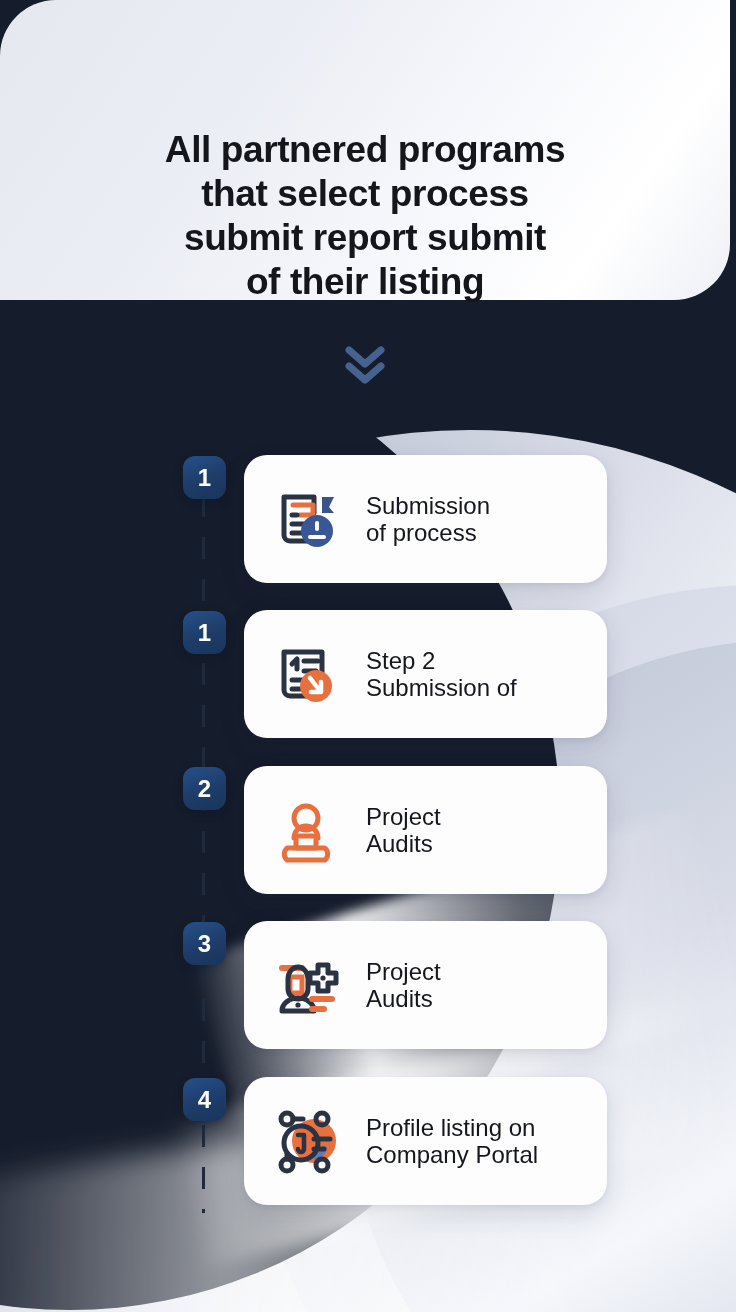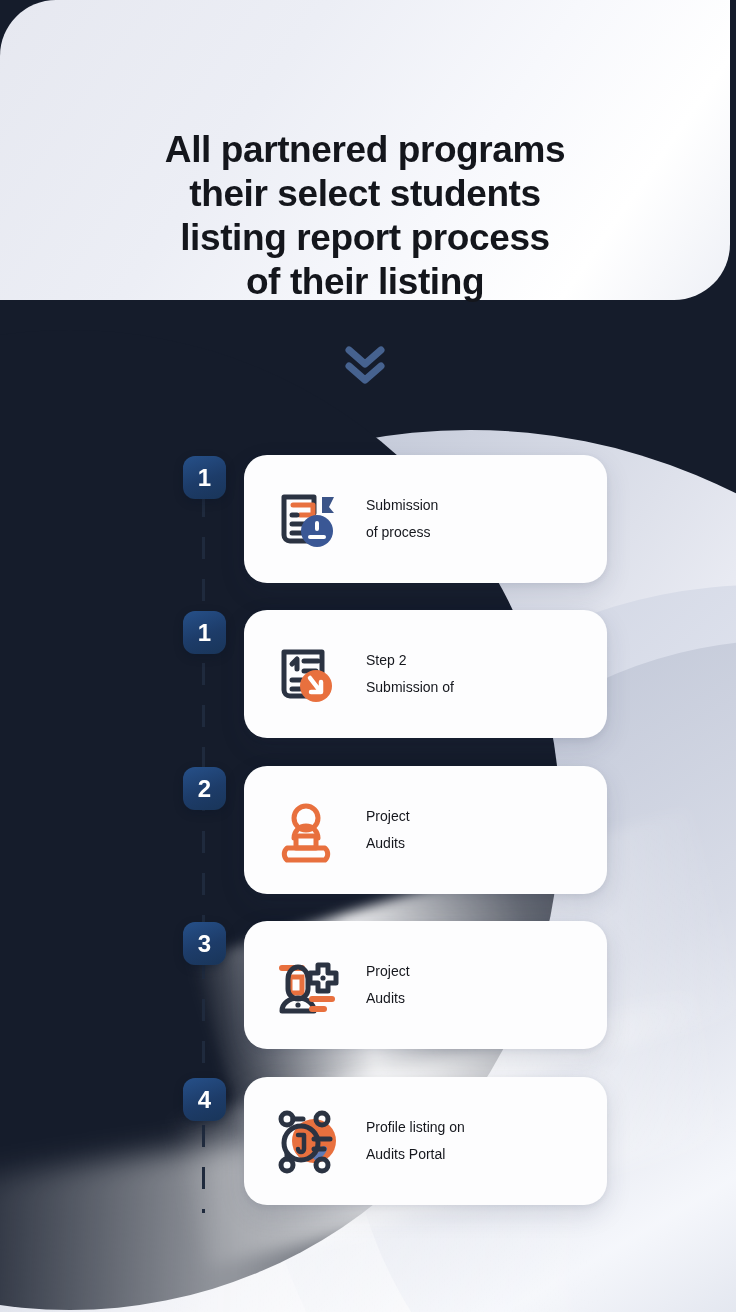--- a/index.html
+++ b/index.html
@@ -149,21 +149,21 @@
   }
 
   .card-icon {
     width:72px; height:72px;
     flex:0 0 72px;
     display:flex; align-items:center; justify-content:center;
   }
 
   .card-text {
     margin-left:24px;
-    font-size:14px;
+    font-size:24px;
     line-height:27px;
     color:#15171d;
     font-weight:400;
   }
   .card-text span { display:block; }
 
   
   .s1 .badge, .s1 .card { top:455px; }
   .s1 .badge { top:455px; }
   .s2 .badge, .s2 .card { top:610px; }
@@ -187,22 +187,22 @@
     <div class="swoosh-c"></div>
     <div class="dark-wedge"></div>
     <div class="shine-1"></div>
     <div class="shine-2"></div>
     <div class="shine-3"></div>
   </div>
 
   <div class="header-panel">
     <div class="headline">
       <span>All partnered programs</span>
-      <span>their select students</span>
-      <span>listing report process</span>
+      <span>that select process</span>
+      <span>submit report submit</span>
       <span>of their listing</span>
     </div>
     <div class="chev-wrap">
       <svg viewBox="0 0 56 48" width="56" height="48">
         <path d="M12 10 L28 24 L44 10" fill="none" stroke="#46628f" stroke-width="7" stroke-linecap="round" stroke-linejoin="round"></path>
         <path d="M12 26 L28 40 L44 26" fill="none" stroke="#46628f" stroke-width="7" stroke-linecap="round" stroke-linejoin="round"></path>
       </svg>
     </div>
   </div>
 
@@ -310,19 +310,19 @@
             <circle cx="17" cy="60" r="6" fill="none" stroke="#2b3342" stroke-width="5"></circle>
             <line x1="17" y1="54" x2="17" y2="48" stroke="#2b3342" stroke-width="5" stroke-linecap="round"></line>
             <circle cx="52" cy="14" r="6" fill="none" stroke="#2b3342" stroke-width="5"></circle>
             <circle cx="52" cy="60" r="6" fill="none" stroke="#2b3342" stroke-width="5"></circle>
             <line x1="44" y1="34" x2="60" y2="34" stroke="#2b3342" stroke-width="5" stroke-linecap="round"></line>
             <line x1="44" y1="44" x2="54" y2="44" stroke="#2b3342" stroke-width="5" stroke-linecap="round"></line>
           </svg>
         </div>
         <div class="card-text">
           <span>Profile listing on</span>
-          <span>Audits Portal</span>
+          <span>Company Portal</span>
         </div>
       </div>
     </div>
 
   </div>
 </div>
 
 </body></html>

